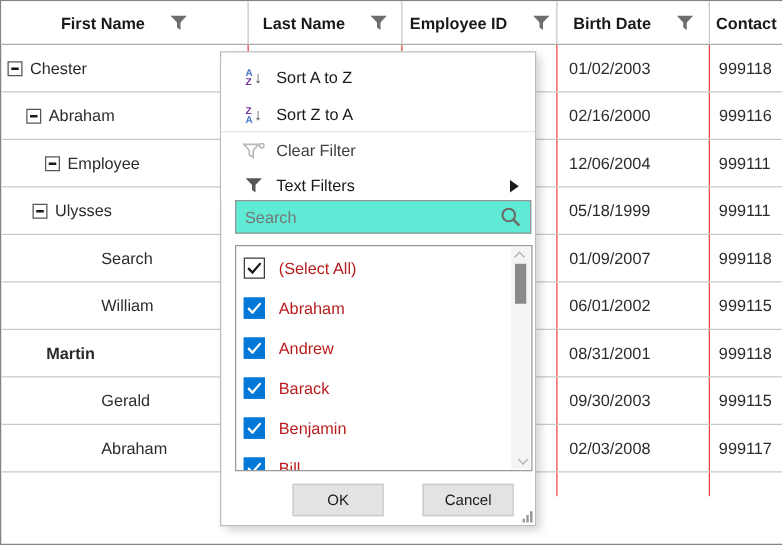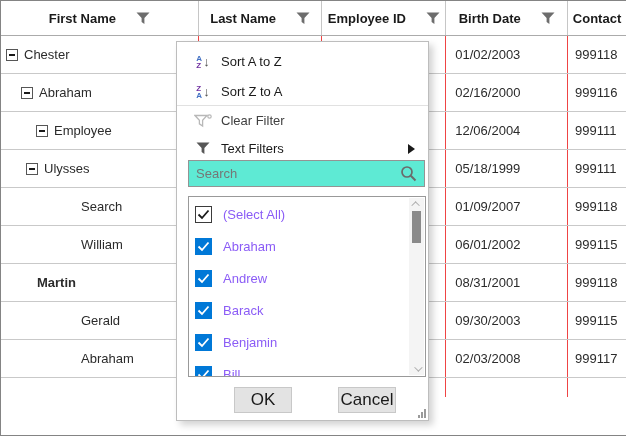--- a/index.html
+++ b/index.html
@@ -85,37 +85,37 @@
     position:absolute; left:11px; top:154px; width:238px; height:181px;
     border:1px solid #999999; background:#fff; overflow:hidden;
   }
   .filter-list-items { position:absolute; left:0; top:1px; right:17px; }
   .filter-item { display:flex; align-items:center; height:32px; padding-left:6px; gap:11px; }
   .checkbox {
     flex:0 0 auto; width:17px; height:17px; background:#0078d7;
     border:1px solid #0078d7; display:flex; align-items:center; justify-content:center;
   }
   .checkbox.select-all { background:#fff; border-color:#3b3b3b; }
-  .filter-item-label { font-size:13px; color:#8b5cf6; }
+  .filter-item-label { font-size:13px; color:#b91c1c; }
 
   .list-scrollbar {
     position:absolute; top:1px; bottom:1px; right:1px; width:15px;
     background:#f4f4f4; display:flex; flex-direction:column; align-items:center;
   }
   .scroll-arrow { height:12px; display:flex; align-items:center; justify-content:center; width:100%; }
   .chev { width:6px; height:6px; border-left:1.5px solid #adadad; border-top:1.5px solid #adadad; }
   .chev.up { transform:rotate(45deg) translateY(2px); }
   .chev.down { transform:rotate(225deg) translateY(2px); }
   .scroll-thumb { position:absolute; top:13px; left:3px; width:9px; height:32px; background:#8a8a8a; }
   .scroll-arrow.bottom { position:absolute; bottom:0; }
 
   .popup-btn {
-    position:absolute; top:345px; width:58px; height:26px;
+    position:absolute; top:345px; width:73px; height:26px;
     background:#e3e3e3; border:1px solid #c8c8c8;
-    font-size:17px; color:#1a1a1a; display:flex; align-items:center; justify-content:center;
+    font-size:12px; color:#1a1a1a; display:flex; align-items:center; justify-content:center;
     font-family:"Liberation Sans", sans-serif; cursor:default;
   }
   .btn-ok { left:57px; }
   .btn-cancel { left:161px; }
 
   .resize-grip { position:absolute; right:2px; bottom:2px; display:flex; align-items:flex-end; gap:1px; }
   .resize-grip i { display:block; width:2px; background:#9a9a9a; }
   .resize-grip i:nth-child(1){ height:3px; }
   .resize-grip i:nth-child(2){ height:6px; }
   .resize-grip i:nth-child(3){ height:9px; }

